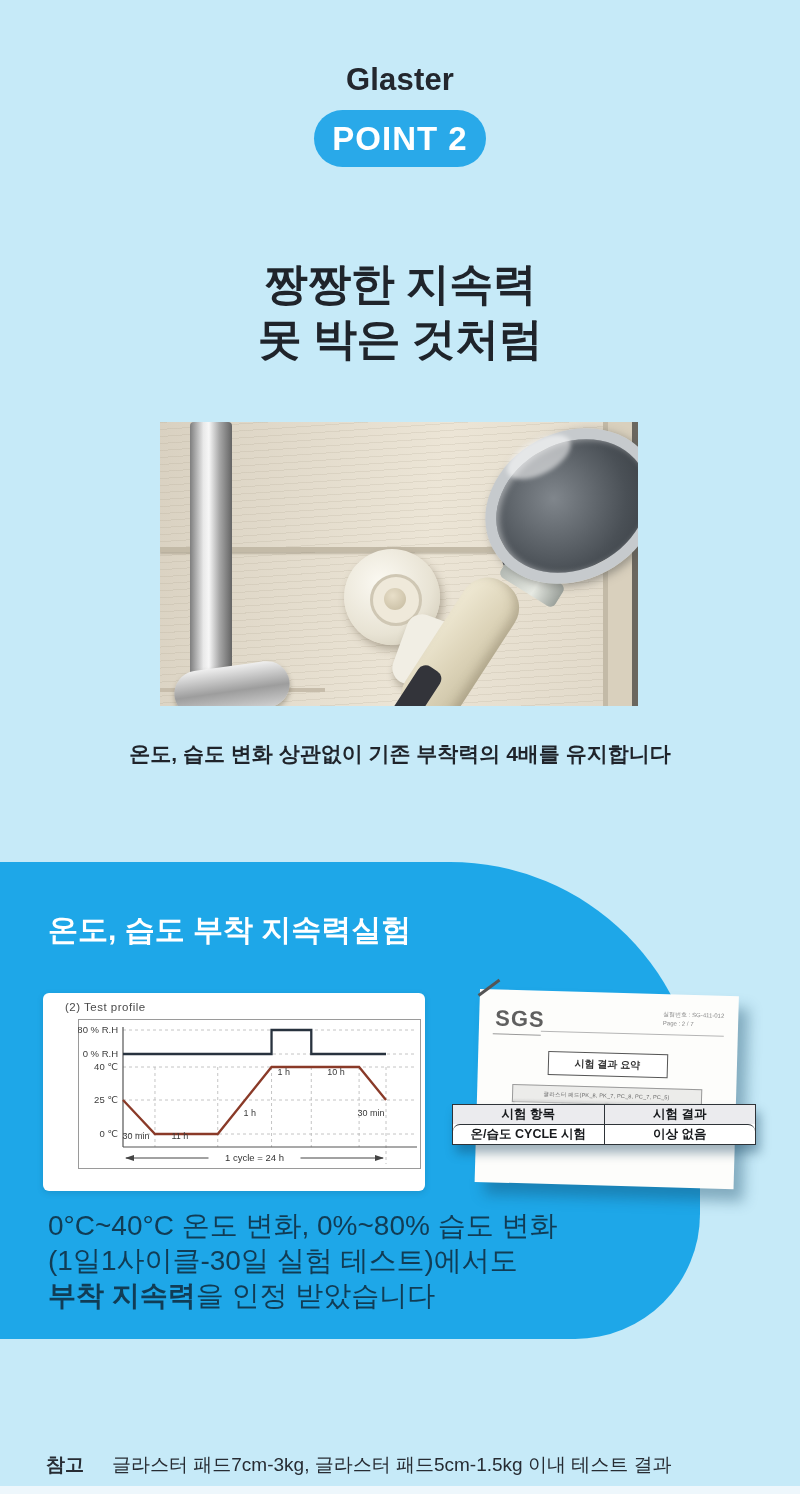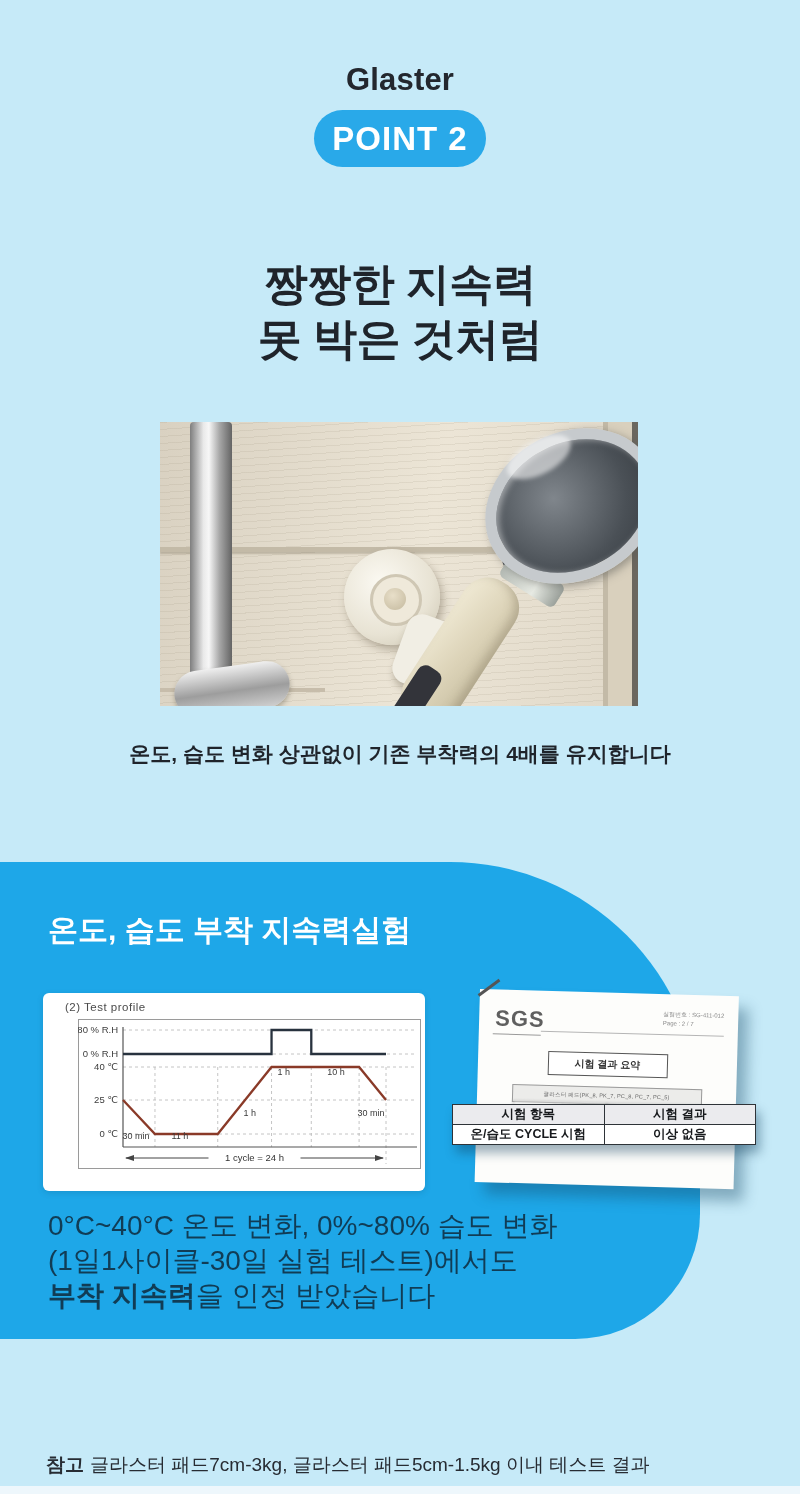--- a/index.html
+++ b/index.html
@@ -86,29 +86,29 @@
      display:flex;align-items:center;justify-content:center;font-size:5.5px;color:#666;letter-spacing:.2px;}
   .faint-row{position:absolute;left:50%;top:110px;transform:translateX(-50%);width:188px;height:13px;
      display:flex;filter:blur(.8px);opacity:.55;}
   .faint-row div{flex:1;border:1px solid #9a9a9a;font-size:6px;color:#555;
      display:flex;align-items:center;justify-content:center;background:#f3f3f1;}
 
   
   .overlay-table{position:absolute;left:452px;top:1104px;width:302px;border:1.5px solid #2e3338;
      background:#fff;box-shadow:4px 8px 10px rgba(15,60,90,.4);}
   .ot-row{display:flex;height:19px;}
-  .ot-row + .ot-row{border-top:1.5px solid #2e3338;}
+  .ot-row + .ot-row{border-top:1.5px solid #2e3338;border-radius:7px;}
   .ot-cell{flex:1;display:flex;align-items:center;justify-content:center;
      font-size:12.5px;font-weight:700;color:#17191c;}
   .ot-cell + .ot-cell{border-left:1.5px solid #2e3338;}
   .ot-head .ot-cell{background:#ebebee;}
 
   
   .note{position:absolute;left:46px;top:1452px;font-size:19px;color:#272c33;}
-  .note b{font-weight:800;margin-right:6px;}
+  .note b{font-weight:800;margin-right:28px;}
   .bottom-strip{position:absolute;left:0;top:1486px;width:100%;height:8px;background:#eef7fc;}
 </style>
 </head>
 <body>
 
 <div class="page">
 
   <div class="brand">Glaster</div>
   <div class="point-pill">POINT 2</div>
 

